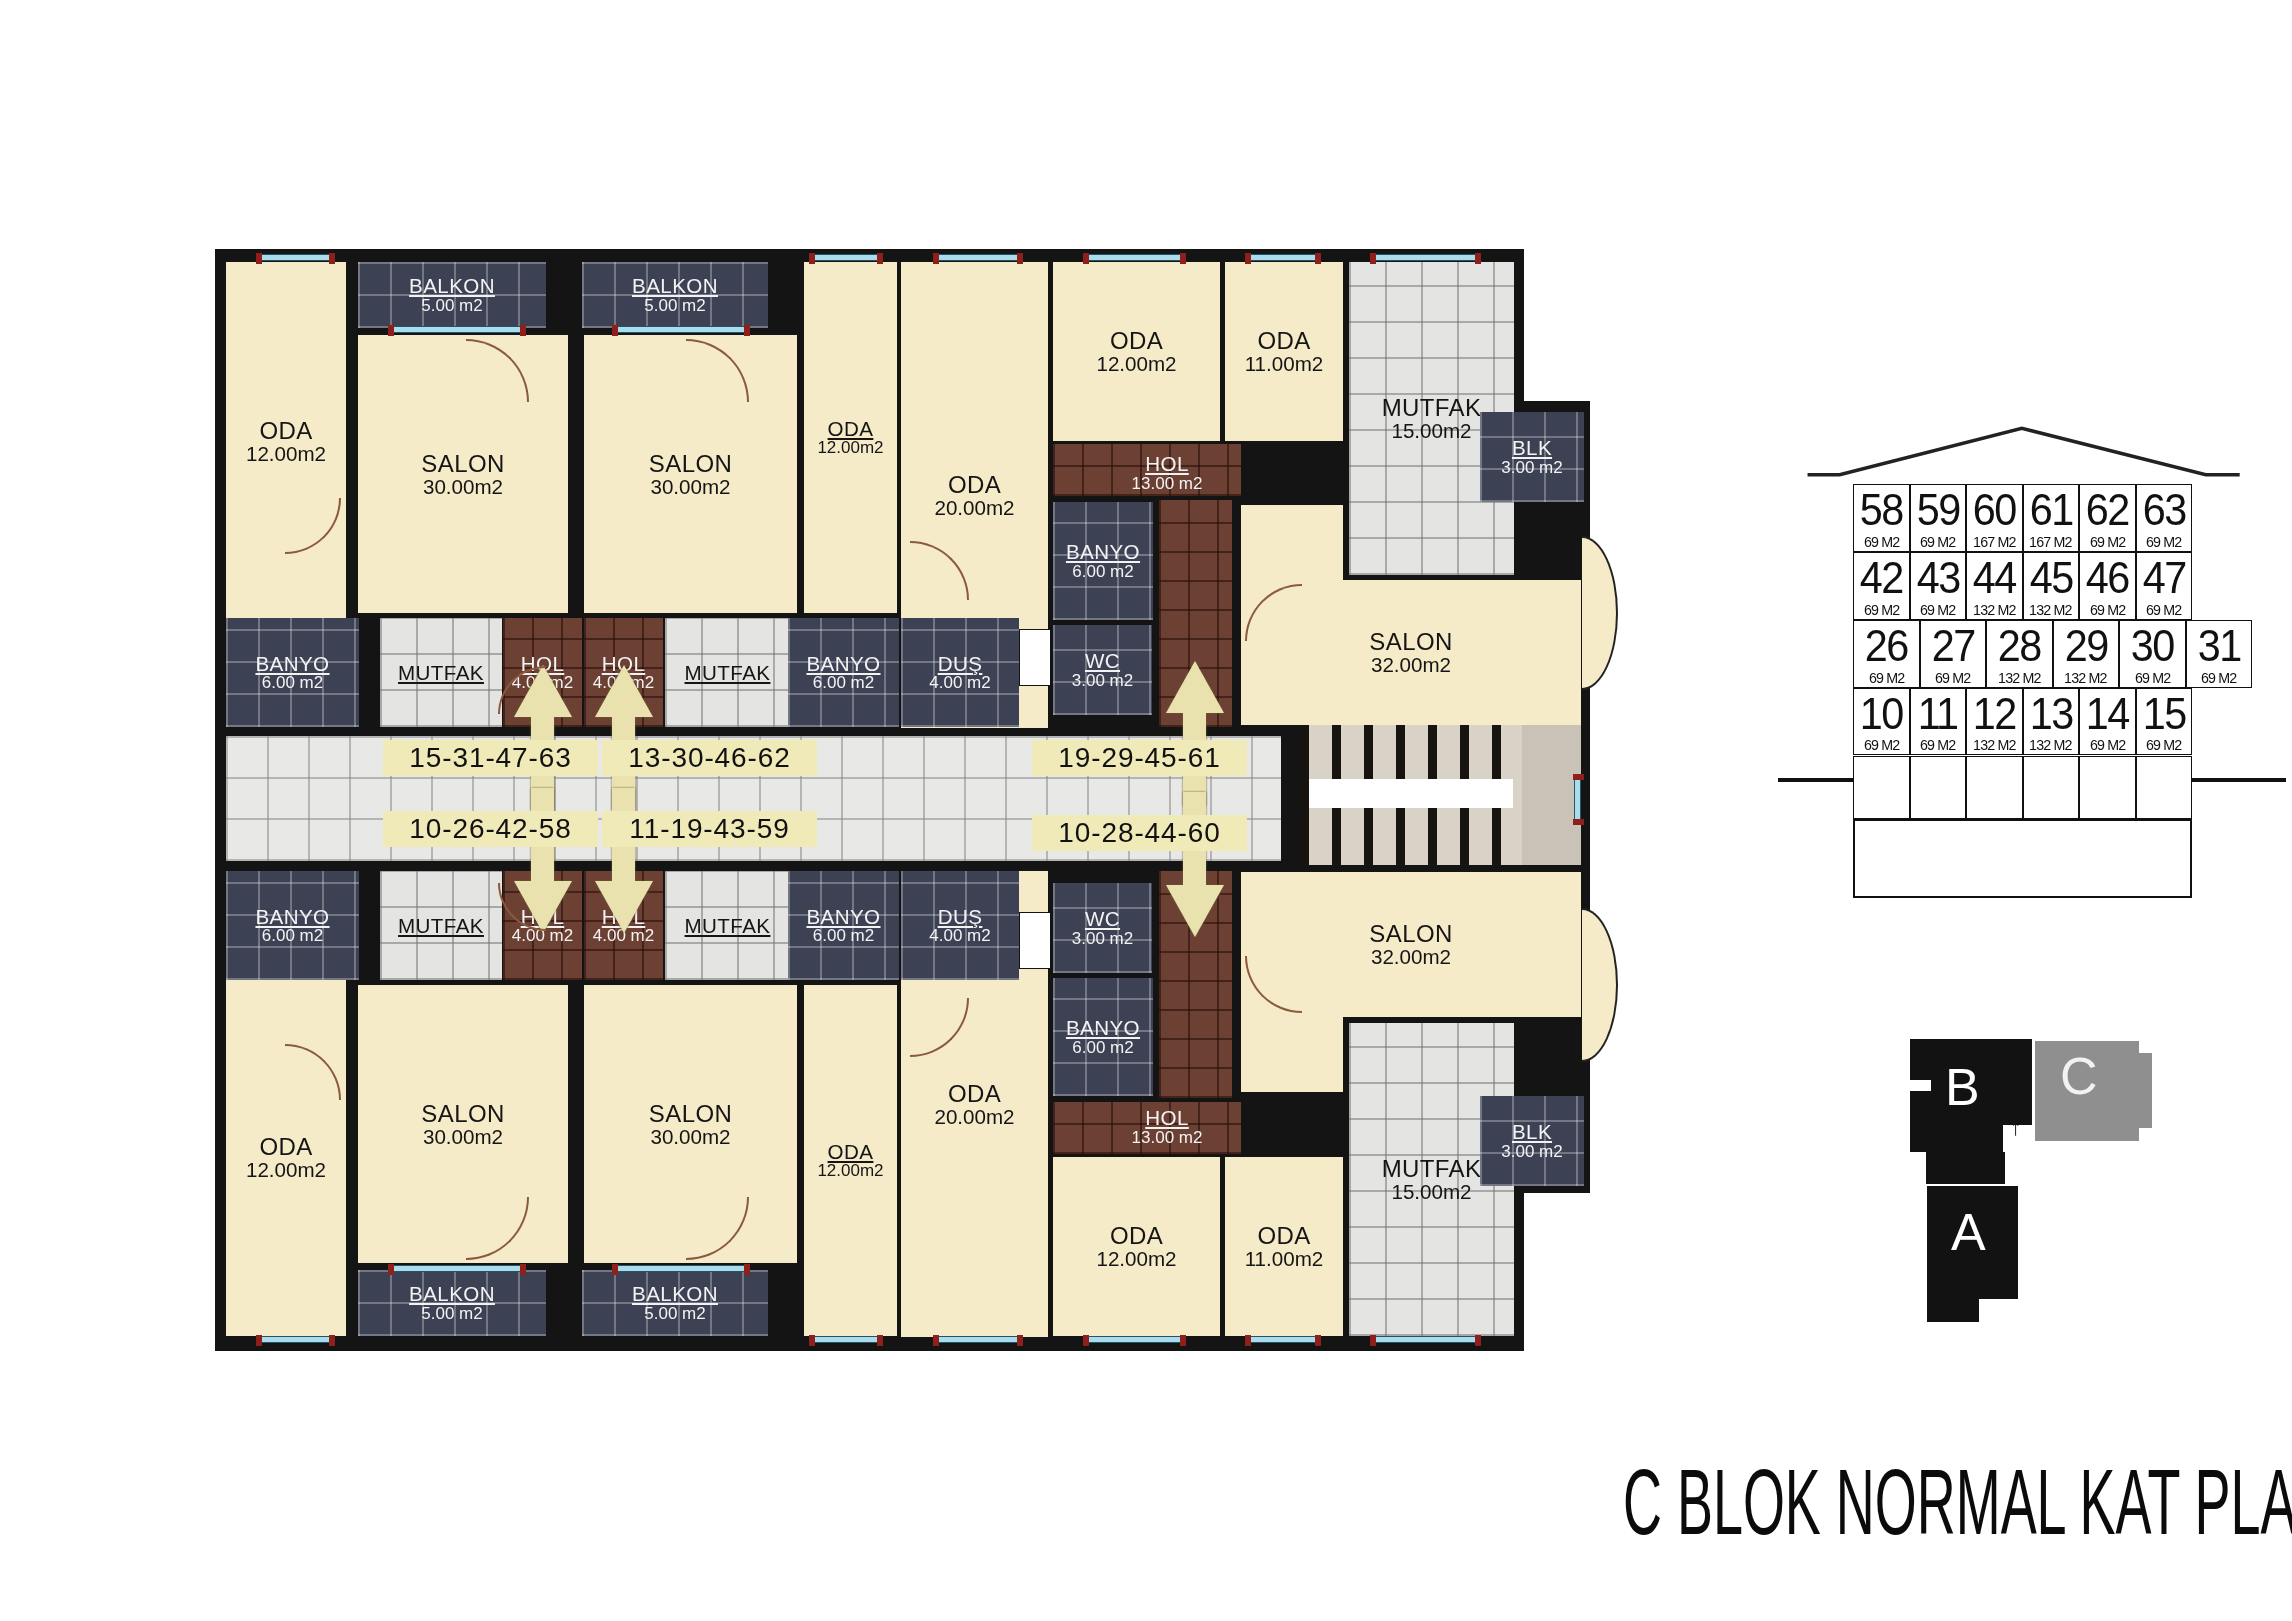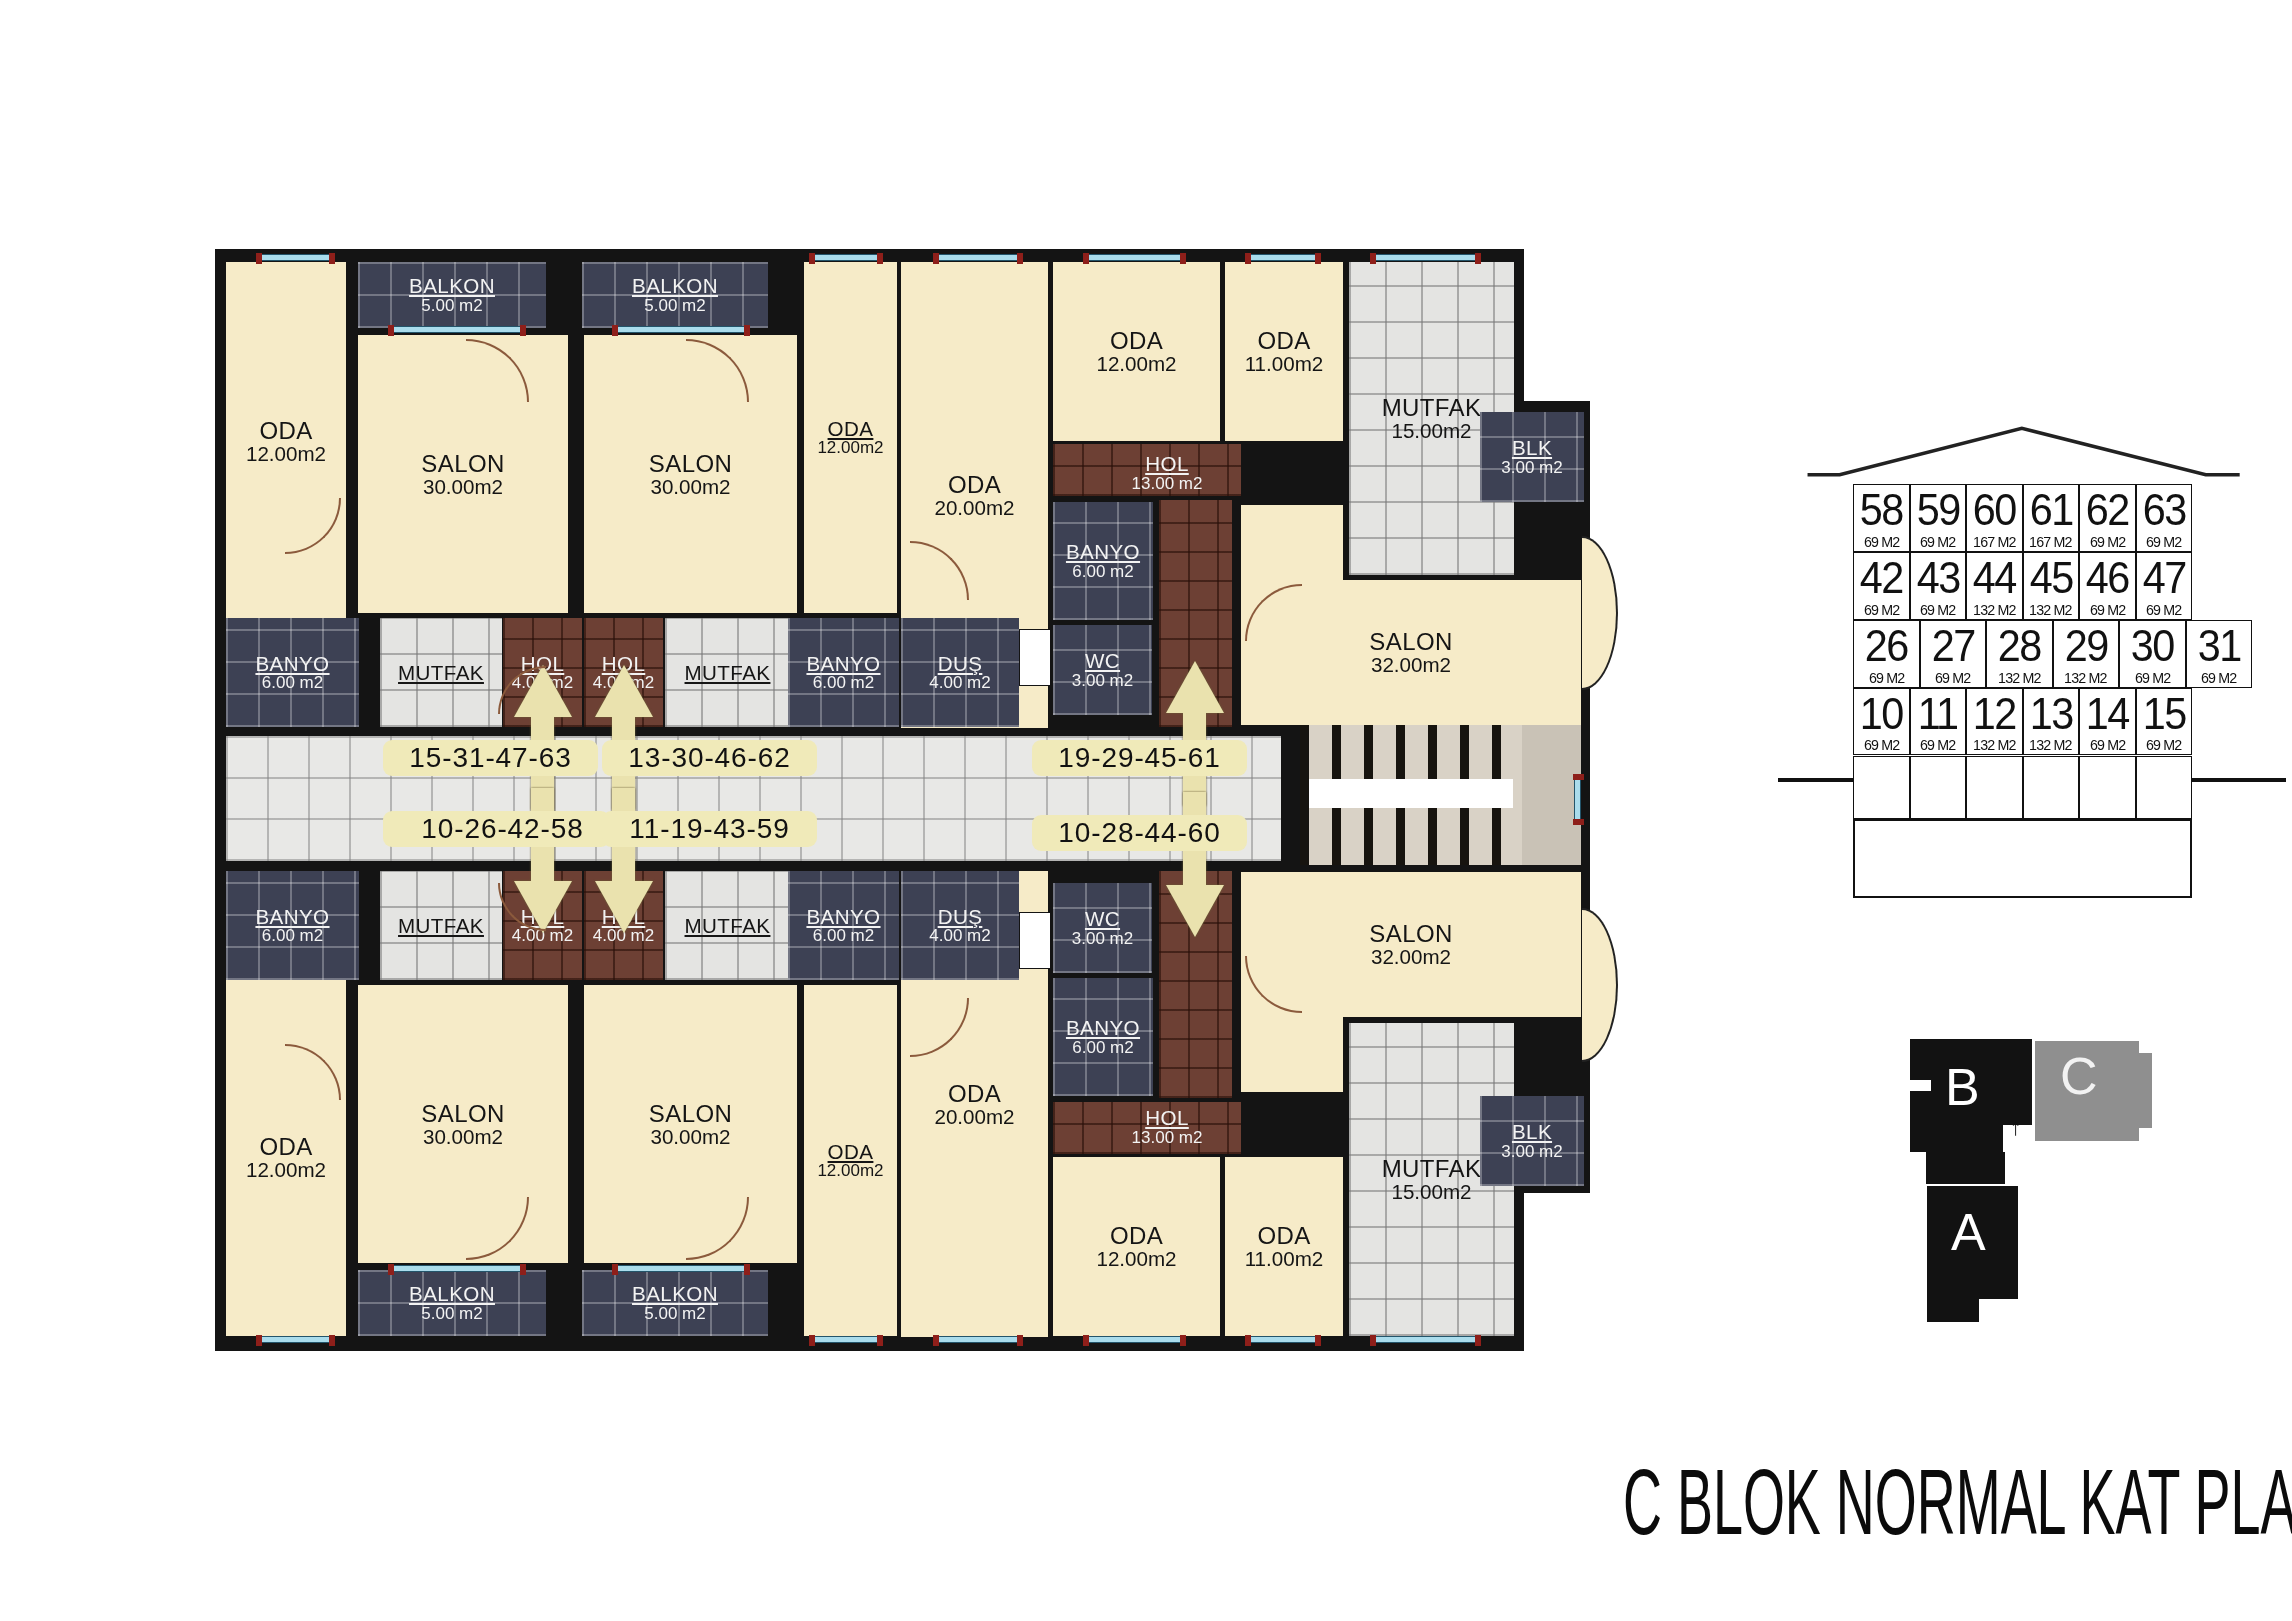--- a/index.html
+++ b/index.html
@@ -24,21 +24,21 @@
   .shaft{background:#fff;border:1.8px solid #141414;}
   .corridor{background:#e8e8e6;
     background-image:repeating-linear-gradient(0deg,rgba(130,130,130,.5) 0 1.8px,transparent 1.8px 41px),
                      repeating-linear-gradient(90deg,rgba(130,130,130,.5) 0 1.8px,transparent 1.8px 41px);}
   .nm{font-size:24px;color:#151515;font-weight:500;letter-spacing:0.4px;}
   .ar{font-size:20.6px;color:#151515;font-weight:500;}
   .md .nm{font-size:20.6px;text-decoration:underline;} .md .ar{font-size:17px;}
   .lt .nm,.lt .ar{color:#f3f3f3;}
   
   .unum{position:absolute;width:215px;height:36px;display:flex;align-items:center;justify-content:center;
-        background:#f0eab9;color:#111;font-size:28px;font-weight:500;letter-spacing:0.9px;border-radius:9px;}
+        background:#f0eab9;color:#111;font-size:28px;font-weight:500;letter-spacing:0.9px;}
   
   .arr{position:absolute;width:57px;height:145px;filter:drop-shadow(0 0 1.3px #6b6136);}
   .arr .head{position:absolute;left:0;width:0;height:0;border-left:29px solid transparent;border-right:29px solid transparent;}
   .arr .shaftp{position:absolute;left:17px;width:23px;height:95px;background:#eae2ae;}
   .arr.up .head{top:0;border-bottom:52px solid #eae2ae;} .arr.up .shaftp{top:50px;}
   .arr.dn .head{bottom:0;border-top:52px solid #eae2ae;} .arr.dn .shaftp{bottom:50px;}
   
   .win{position:absolute;background:#aadcec;border:0.9px solid #23546a;box-sizing:border-box;}
   .win:before,.win:after{content:"";position:absolute;background:#8e1f1a;}
   .win.h:before{left:-2.7px;top:-1.8px;width:5.4px;height:10.7px;} .win.h:after{right:-2.7px;top:-1.8px;width:5.4px;height:10.7px;}
@@ -316,21 +316,21 @@
       <div class="arc" style="left: 910px; top: 998px; width: 59px; height: 59px; border-width: 0px 2.7px 2.7px 0px; border-radius: 0px 0px 100%;"></div>
       <div class="arc" style="left: 1245px; top: 584px; width: 57px; height: 57px; border-width: 2.7px 0px 0px 2.7px; border-radius: 100% 0px 0px;"></div>
       <div class="arc" style="left: 1245px; top: 956px; width: 57px; height: 57px; border-width: 0px 0px 2.7px 2.7px; border-radius: 0px 0px 0px 100%;"></div>
       <div class="arc" style="left: 498px; top: 666px; width: 48px; height: 48px; border-width: 2.7px 0px 0px 2.7px; border-radius: 100% 0px 0px;"></div>
       <div class="arc" style="left: 498px; top: 883px; width: 48px; height: 48px; border-width: 0px 0px 2.7px 2.7px; border-radius: 0px 0px 0px 100%;"></div>
     </div>
 
   <div class="unum" style="left:383px;top:740px;">15-31-47-63</div>
   <div class="unum" style="left:602px;top:740px;">13-30-46-62</div>
   <div class="unum" style="left:1032px;top:740px;">19-29-45-61</div>
-  <div class="unum" style="left:383px;top:811px;padding-left:12px;">10-26-42-58</div>
+  <div class="unum" style="left:383px;top:811px;">10-26-42-58</div>
   <div class="unum" style="left:602px;top:811px;">11-19-43-59</div>
   <div class="unum" style="left:1032px;top:815px;">10-28-44-60</div>
 
   <svg class="abs" style="left:1805px;top:414px;" width="439" height="75" viewBox="0 0 490 84">
     <polyline points="2,68 38,68 242,16 448,68 486,68" fill="none" stroke="#222" stroke-width="4"></polyline>
   </svg>
   <div id="schem-rows">
       <div class="schem-grid" style="left: 1853px; top: 484px; width: 339px; height: 68px;">
         <div class="scell">
           <span class="no">58</span>

